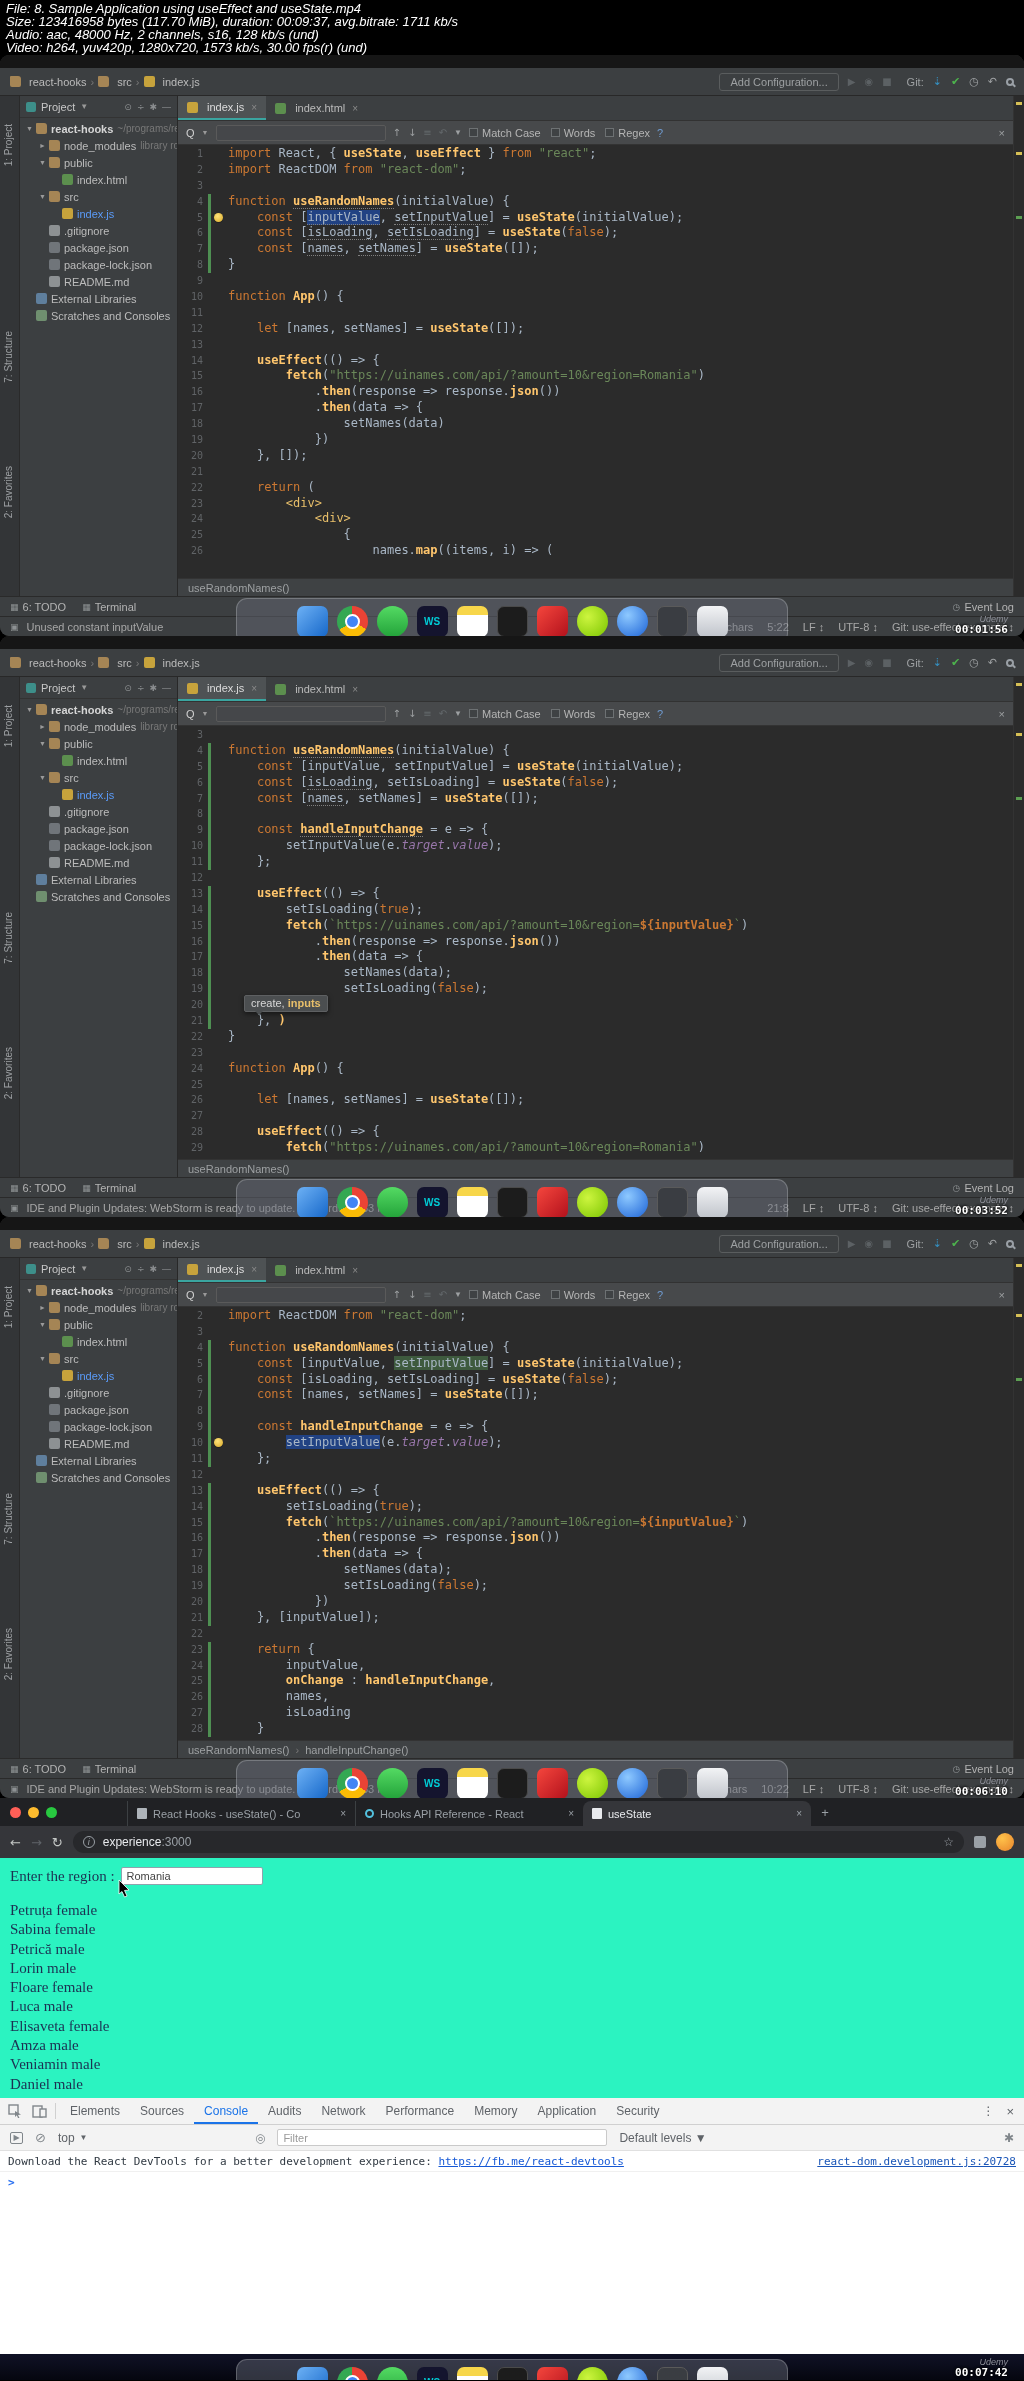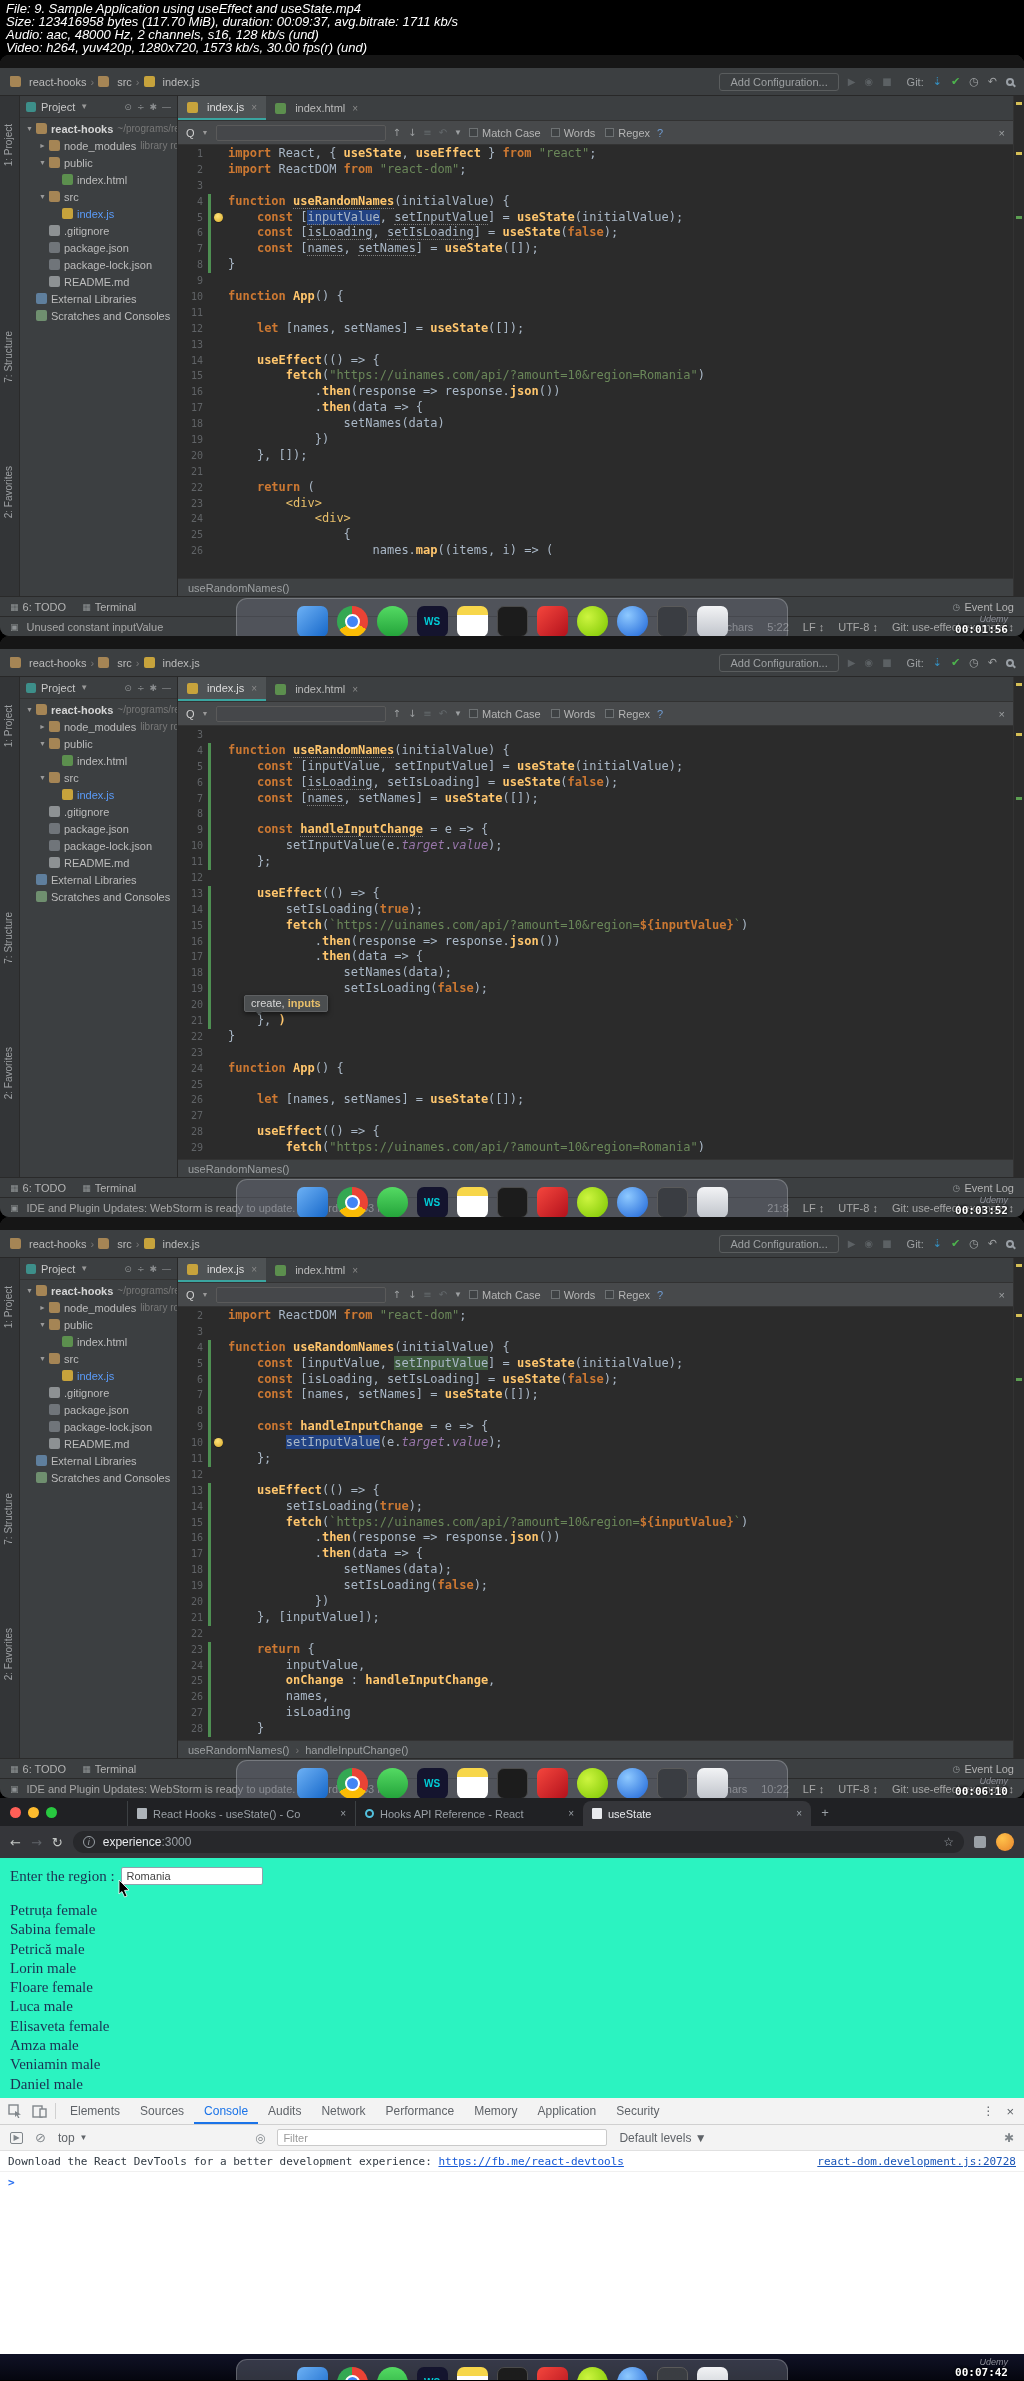--- a/index.html
+++ b/index.html
@@ -69,21 +69,21 @@
   .s-help { color:#6f9bd1; }
   .s-x { margin-left:auto; color:#9da0a2; }
 
   .code-wrap { flex:1; min-height:0; position:relative; overflow:hidden; font-family:"DejaVu Sans Mono",monospace; font-size:12px; color:#a9b7c6; padding-top:1px; }
   .code-line { height:15.9px; line-height:15.9px; display:flex; white-space:pre; position:relative; }
   .ln { width:30px; flex:none; text-align:right; color:#606366; font-size:10px; padding-right:5px; }
   .mark { width:3px; flex:none; }
   .mark.vcs { background:#4e8f52; }
   .fold { width:17px; flex:none; position:relative; }
   .bulb { position:absolute; left:3px; top:3px; width:9px; height:9px; border-radius:50%; background:radial-gradient(circle at 40% 35%,#ffe27a,#d8a927); box-shadow:0 1px 0 #222; }
-  .k { color:#cc7832;font-weight:bold; } .f { color:#ffc66d; font-weight:bold; } .s { color:#6a8759; }
+  .k { color:#cc7832; } .f { color:#ffc66d; font-weight:bold; } .s { color:#6a8759; }
   .p { color:#a9b7c6; } .t { color:#e8bf6a; } .v { color:#9876aa; font-style:italic; }
   .tp { color:#cc7832; font-weight:bold; }
   .u { border-bottom:1px dotted #7f7f7f; }
   .sel { background:#214283; } .gsel { background:#3e5a3e; }
   .ed-tooltip { position:absolute; left:66px; background:#4b4e50; border:1px solid #5e6062; border-radius:2px; padding:0 6px; font-size:11px; line-height:15px; font-family:"Liberation Sans",sans-serif; box-shadow:0 2px 5px rgba(0,0,0,.5); z-index:4; white-space:nowrap; }
   .tt-a { color:#d8d8d8; } .tt-b { color:#e8bf6a; font-weight:bold; }
   .ed-tooltip::after { content:''; position:absolute; left:10px; bottom:-4px; border:4px solid transparent; border-top-color:#4b4e50; border-bottom:0; }
   .ed-bottom { height:18px; flex:none; background:#3f4244; border-top:1px solid #333; display:flex; align-items:center; gap:6px; font-size:11px; color:#9da0a2; padding:0 10px; }
 
   .escroll { width:11px; flex:none; background:#2b2b2b; border-left:1px solid #333; position:relative; }
@@ -174,21 +174,21 @@
   .c-prompt { color:#2970f1; font-weight:bold; }
 
   .b-bottom { height:26px; flex:none; background:linear-gradient(180deg,#101226,#05060f); position:relative; overflow:hidden; }
   .dock.sliver { bottom:auto; top:5px; }
   .b-bottom .ts-wrap { bottom:1px; }
 </style>
 </head>
 <body>
 
 <div class="header-block">
-  <div>File: 9. Sample Application using useEffect and useState.mp4</div>
+  <div>File: 8. Sample Application using useEffect and useState.mp4</div>
   <div>Size: 123416958 bytes (117.70 MiB), duration: 00:09:37, avg.bitrate: 1711 kb/s</div>
   <div>Audio: aac, 48000 Hz, 2 channels, s16, 128 kb/s (und)</div>
   <div>Video: h264, yuv420p, 1280x720, 1573 kb/s, 30.00 fps(r) (und)</div>
 </div>
 
 <div id="ide-frames">
     <div class="ide-frame">
   <div class="f-top"></div>
   <div class="f-toolbar">
     <div class="bc jsbc">

